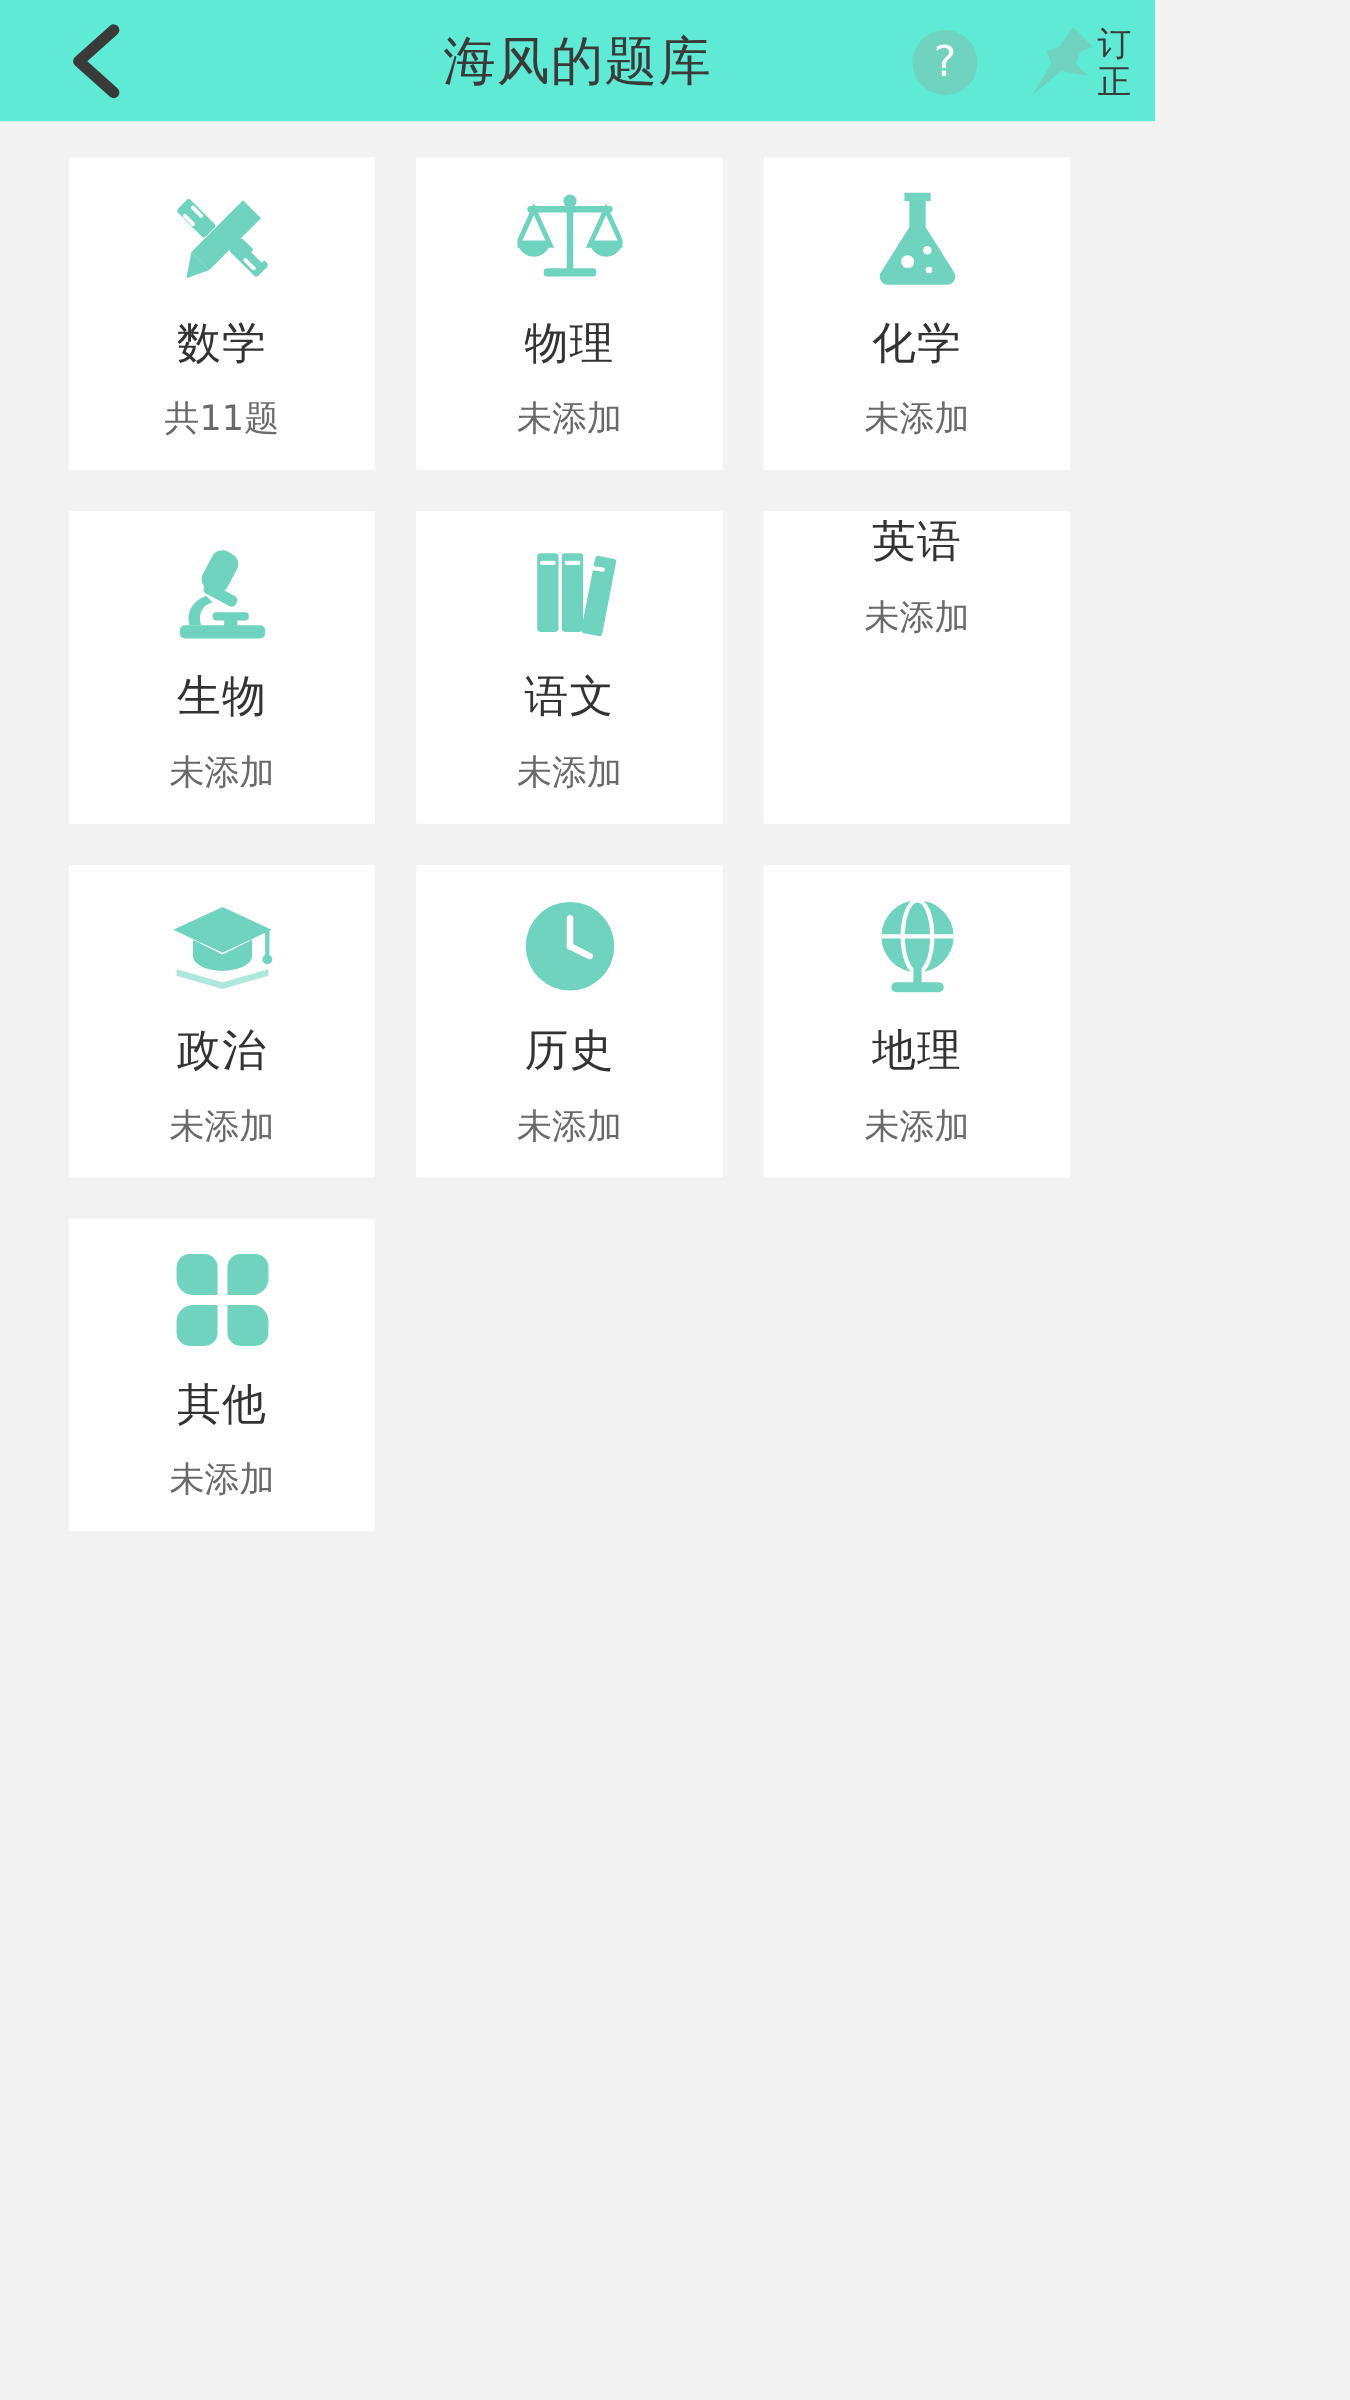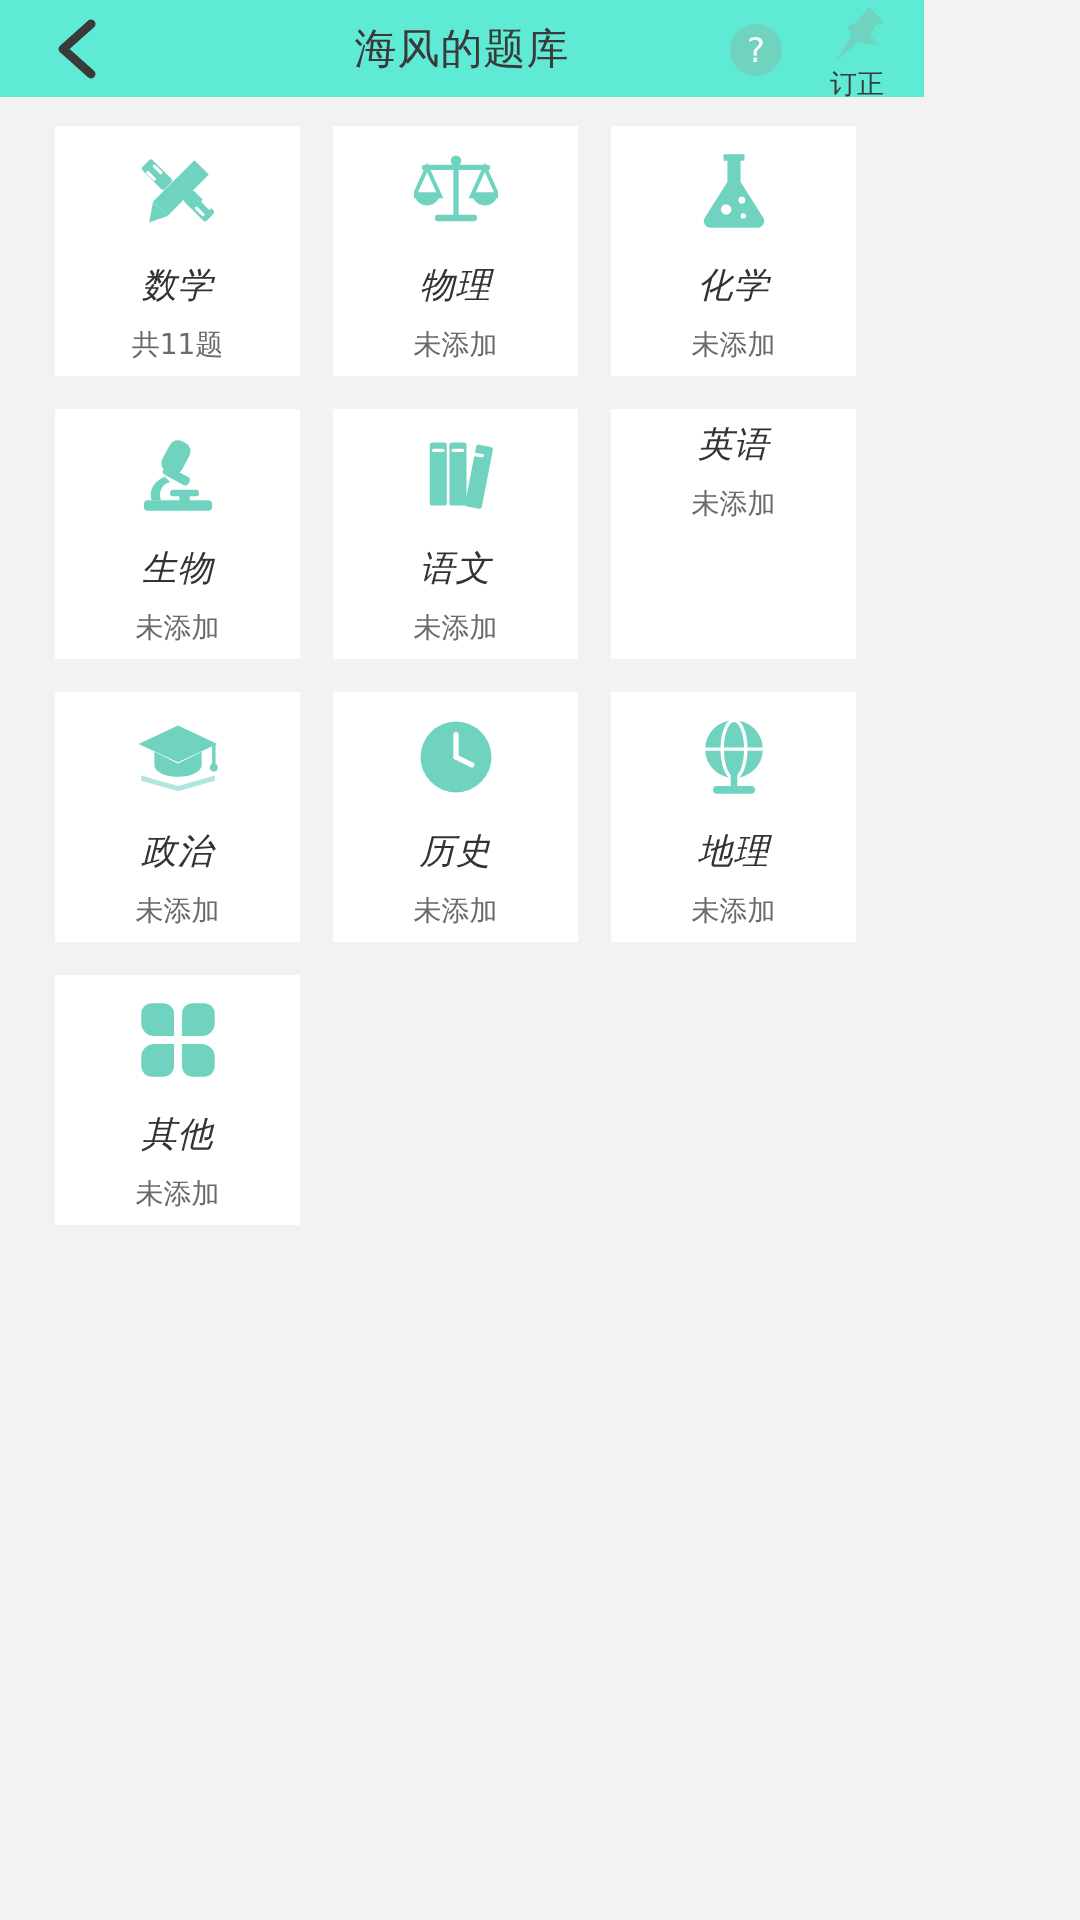--- a/index.html
+++ b/index.html
@@ -40,21 +40,21 @@
   .help-btn{
     width:52px; height:52px; border-radius:50%;
     background:#6fd3c0;
     display:flex; align-items:center; justify-content:center;
     color:#ffffff; font-size:34px; line-height:1;
     cursor:pointer;
     margin-top:2px;
   }
   .pin-btn{
     width:82px;
-    display:flex; flex-direction:column; align-items:center;
+    display:flex; flex-direction:row; align-items:center;
     cursor:pointer;
     margin-top:4px;
   }
   .pin-btn .pin-label{
     font-size:27px; color:#3a3a3a; margin-top:0px;
     line-height:1.1;
   }
 
   
   .grid{
@@ -70,23 +70,22 @@
     cursor:pointer;
   }
   .card-icon{
     height:118px;
     display:flex; align-items:center; justify-content:center;
     margin-top:6px;
   }
   .card-icon svg{ display:block; }
   .card-title{
     font-size:35px; color:#333333;
-    line-height:1; margin-top:18px;
+    line-height:1; margin-top:8px;
     letter-spacing:1px;
-    font-style:italic;
   }
   .card-count{
     font-size:28px; color:#6a6a6a;
     line-height:1; margin-top:28px;
   }
   .en-icon{
     font-size:56px; color:#6fd3c0;
     font-weight:700; line-height:1;
     letter-spacing:-1px;
   }

